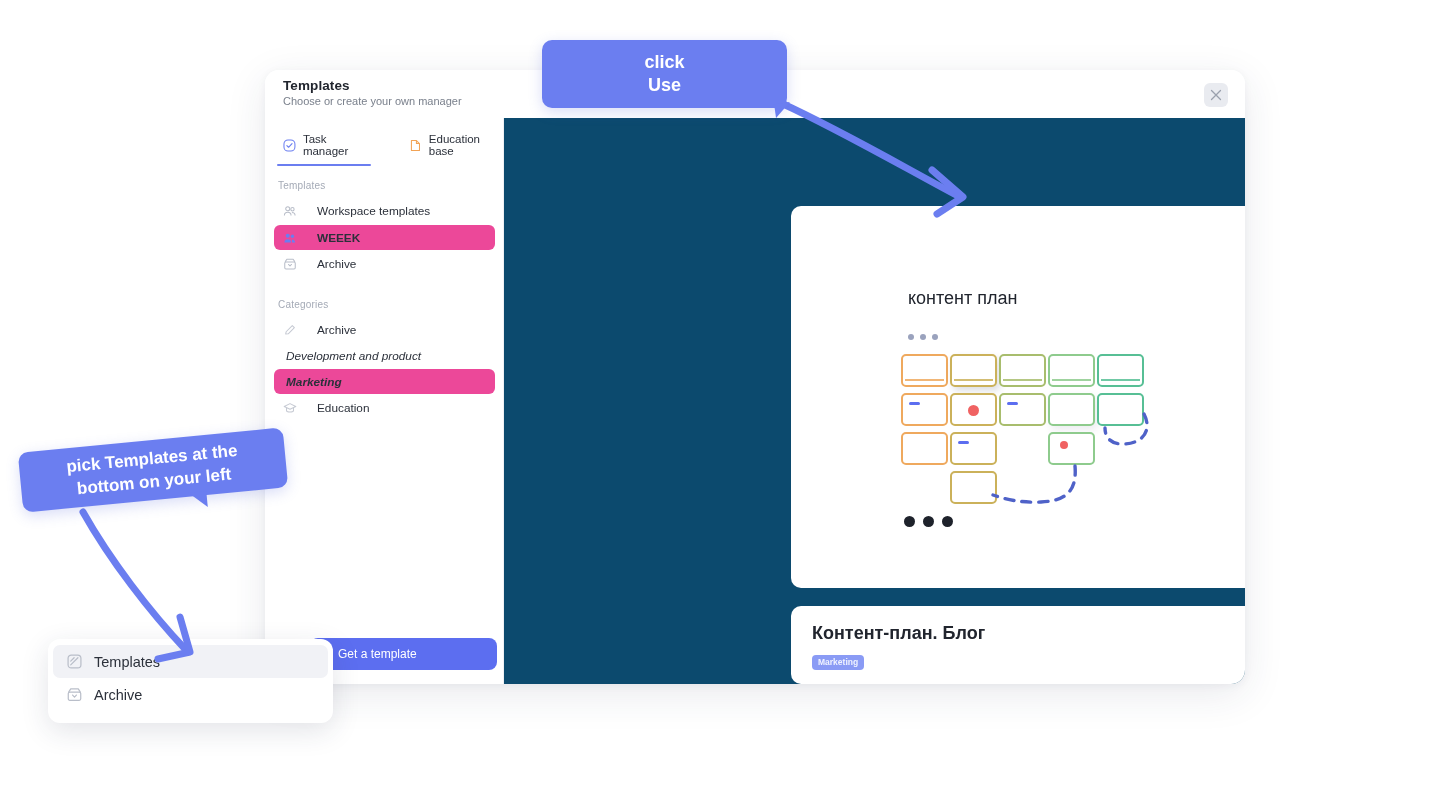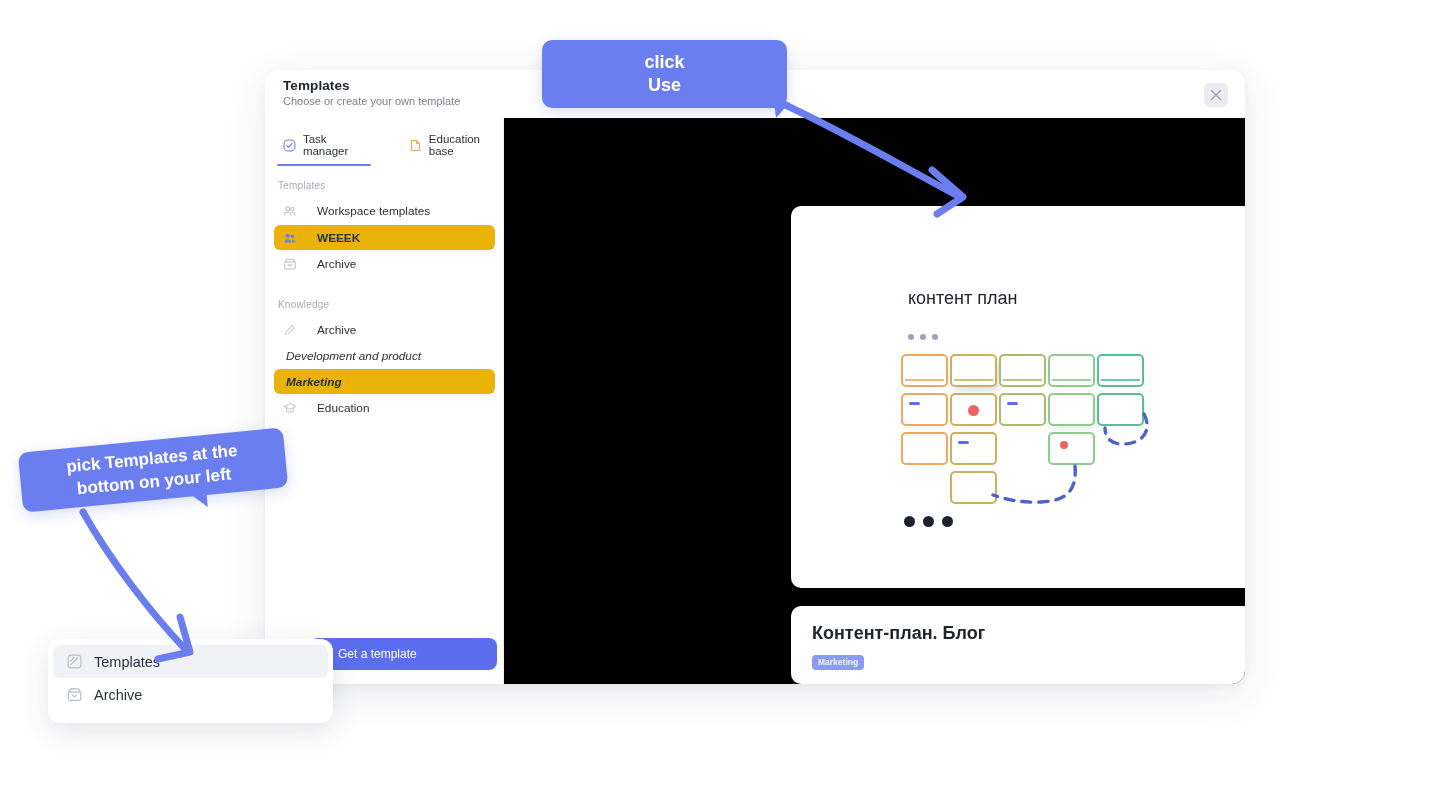--- a/index.html
+++ b/index.html
@@ -64,37 +64,37 @@
     position: absolute; left: 13px;
     font-size: 10px; color: #a4aab6; letter-spacing: .2px;
   }
   .nav-item {
     position: absolute; left: 9px; width: 221px; height: 25px;
     display: flex; align-items: center; gap: 20px;
     padding-left: 9px;
     border-radius: 6px; cursor: pointer;
     font-size: 11.8px; color: #2b303a;
   }
-  .nav-item.selected { background: #eab308; font-weight: bold; }
+  .nav-item.selected { background: #ec4899; font-weight: bold; }
   .nav-icon { width: 14px; height: 14px; flex: 0 0 14px; display: block; }
   .nav-item.noicon { padding-left: 12px; font-style: italic; }
 
   .get-template-btn {
     position: absolute; left: 45px; bottom: 14px;
     width: 187px; height: 32px; border-radius: 8px;
     background: #5c6ef0; color: #fff;
     font-size: 12px; display: flex; align-items: center;
     padding-left: 28px; cursor: pointer; border: none;
     font-family: "Liberation Sans", sans-serif;
   }
 
   
   .content {
     position: absolute; left: 239px; top: 48px;
-    width: 741px; height: 566px; background: #000000; text-decoration: underline;
+    width: 741px; height: 566px; background: #0c4a6e; text-decoration: underline;
   }
   .preview-card {
     position: absolute; left: 287px; top: 88px;
     width: 478px; height: 382px;
     background: #ffffff; border-radius: 10px;
   }
   .preview-title {
     position: absolute; left: 117px; top: 82px;
     font-size: 18px; color: #21252e; font-weight: normal;
   }
@@ -187,21 +187,21 @@
 </style>
 </head>
 <body>
 
 <div id="stage">
 
   <div class="modal">
 
     <div class="modal-header">
       <div class="modal-title">Templates</div>
-      <div class="modal-sub">Choose or create your own template</div>
+      <div class="modal-sub">Choose or create your own manager</div>
       <div class="close-btn">
         <svg viewBox="0 0 12 12">
           <path d="M1.5 1.5 L10.5 10.5 M10.5 1.5 L1.5 10.5" stroke="#9aa0ad" stroke-width="1.3" stroke-linecap="round" fill="none"></path>
         </svg>
       </div>
     </div>
 
     <div class="sidebar">
 
       <div class="tabs">
@@ -245,21 +245,21 @@
 
       <div class="nav-item" style="top:133px">
         <svg class="nav-icon" viewBox="0 0 16 16">
           <rect x="2" y="5.6" width="12" height="8" rx="1.4" fill="none" stroke="#b9bec9" stroke-width="1.2"></rect>
           <path d="M2.4 5.6 L4.4 2.6 h7.2 l2 3" fill="none" stroke="#b9bec9" stroke-width="1.2" stroke-linejoin="round"></path>
           <path d="M6.3 8.5 L8 10.3 L9.7 8.5" fill="none" stroke="#b9bec9" stroke-width="1.2" stroke-linecap="round" stroke-linejoin="round"></path>
         </svg>
         <span>Archive</span>
       </div>
 
-      <div class="sec-label" style="top:181px">Knowledge</div>
+      <div class="sec-label" style="top:181px">Categories</div>
 
       <div class="nav-item" style="top:199px">
         <svg class="nav-icon" viewBox="0 0 16 16">
           <path d="M3 12.6 L3.6 10 L10.6 3 l2.4 2.4 l-7 7 z" fill="none" stroke="#c6cad3" stroke-width="1.2" stroke-linejoin="round"></path>
         </svg>
         <span>Archive</span>
       </div>
 
       <div class="nav-item noicon" style="top:225px">
         <span>Development and product</span>

